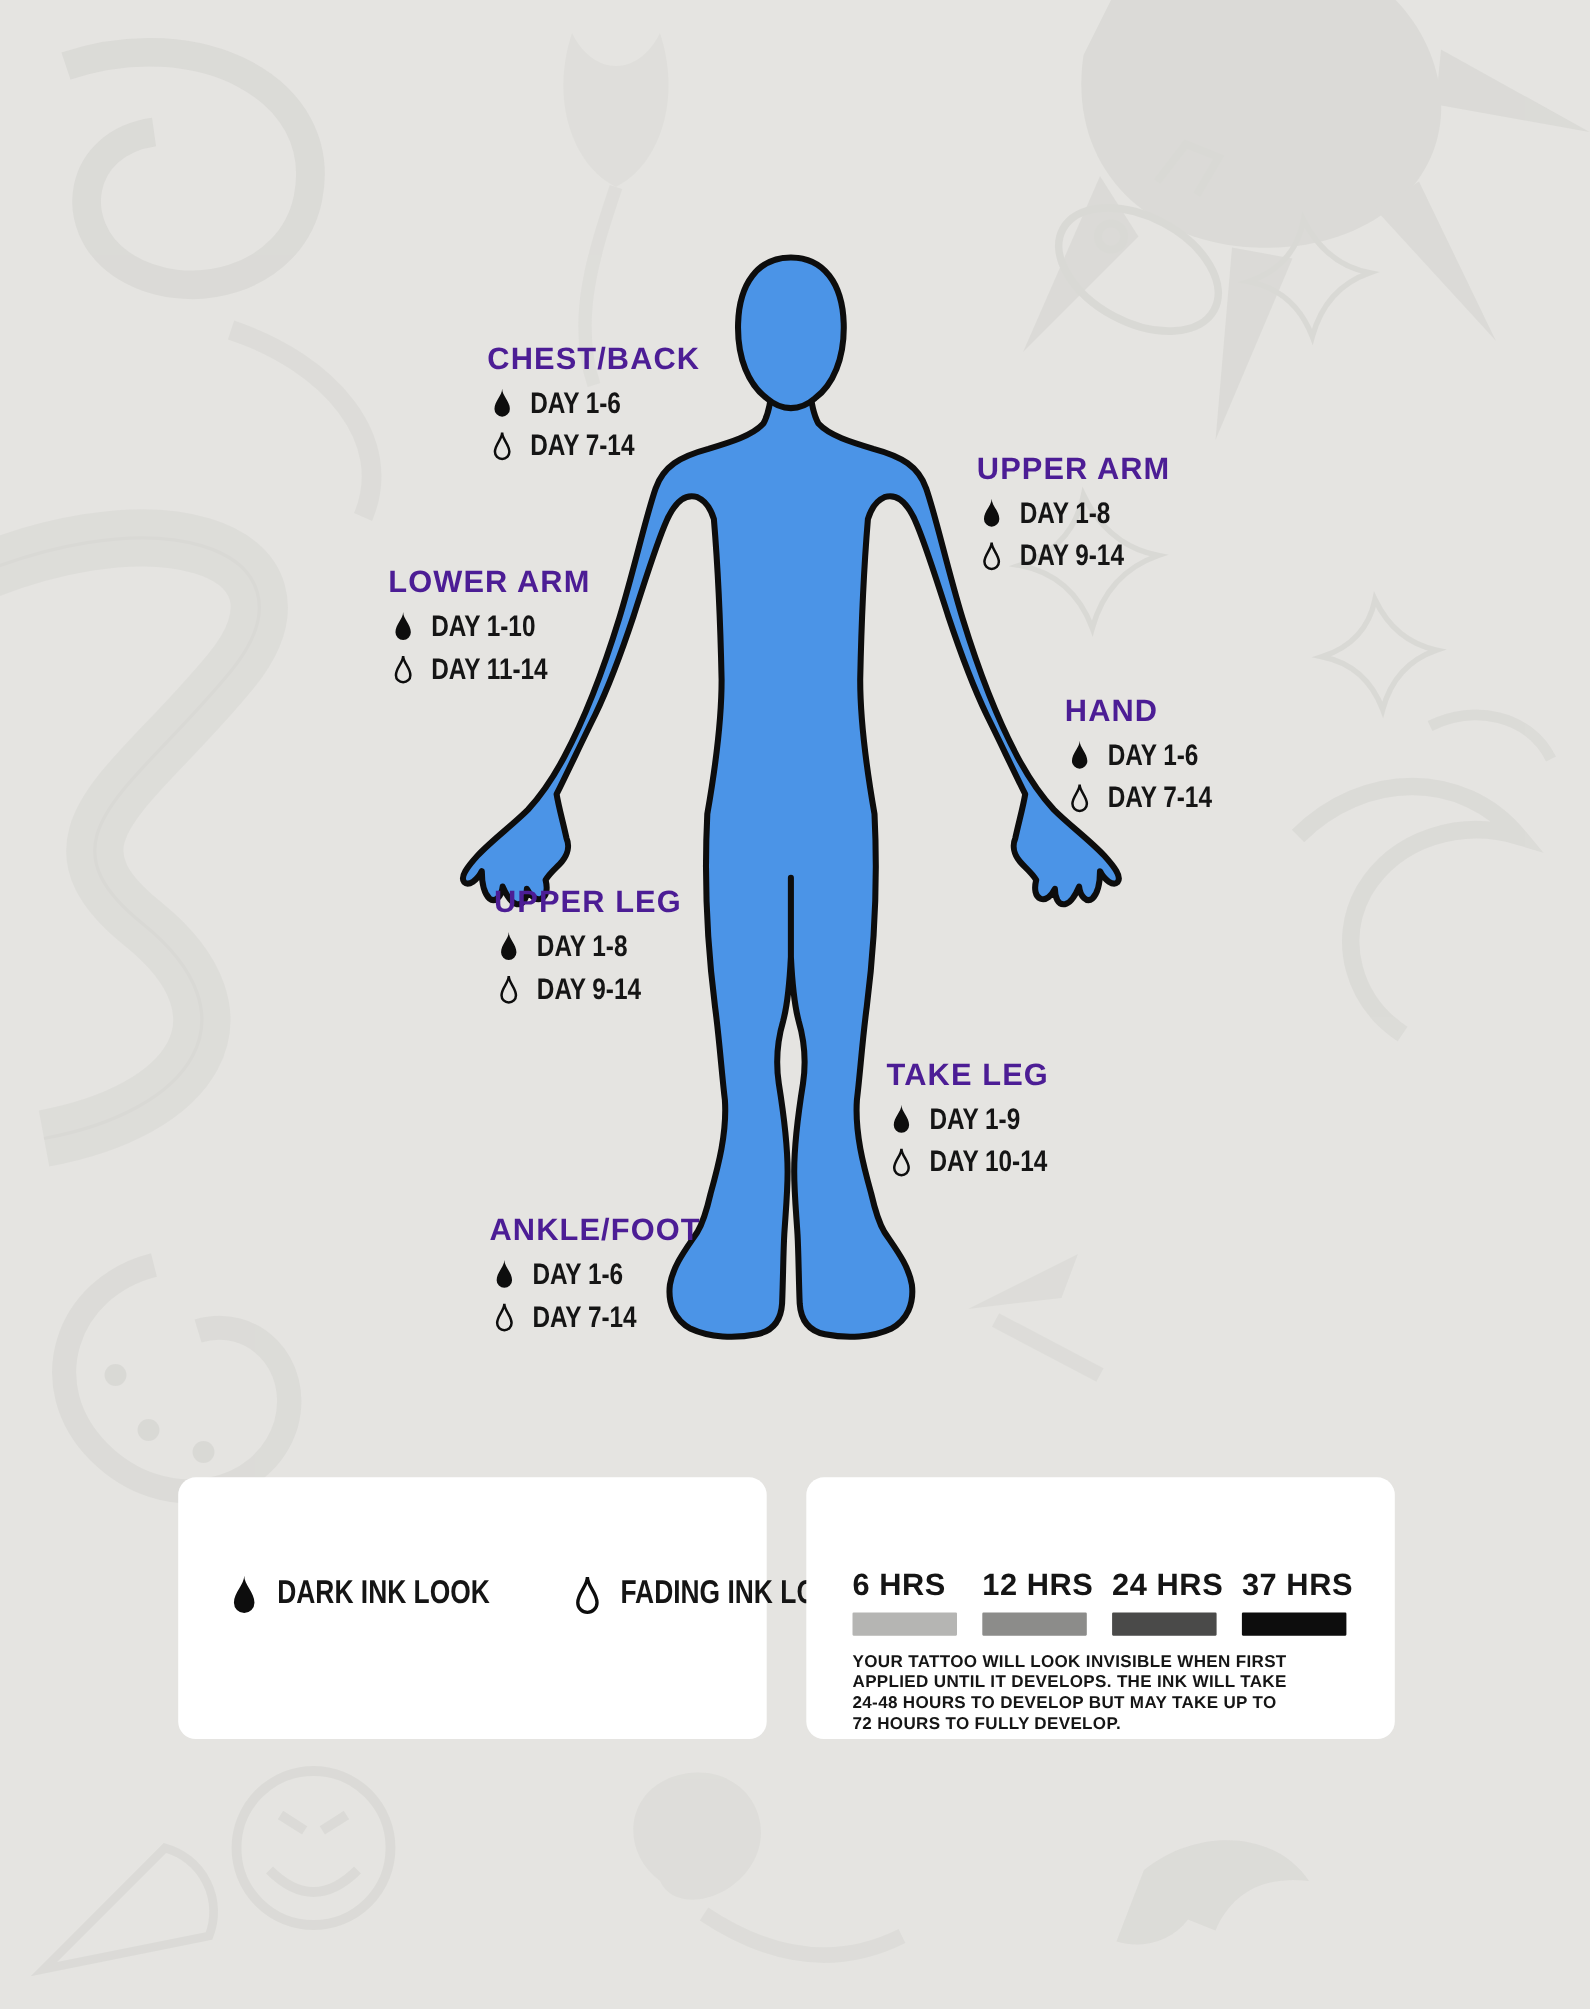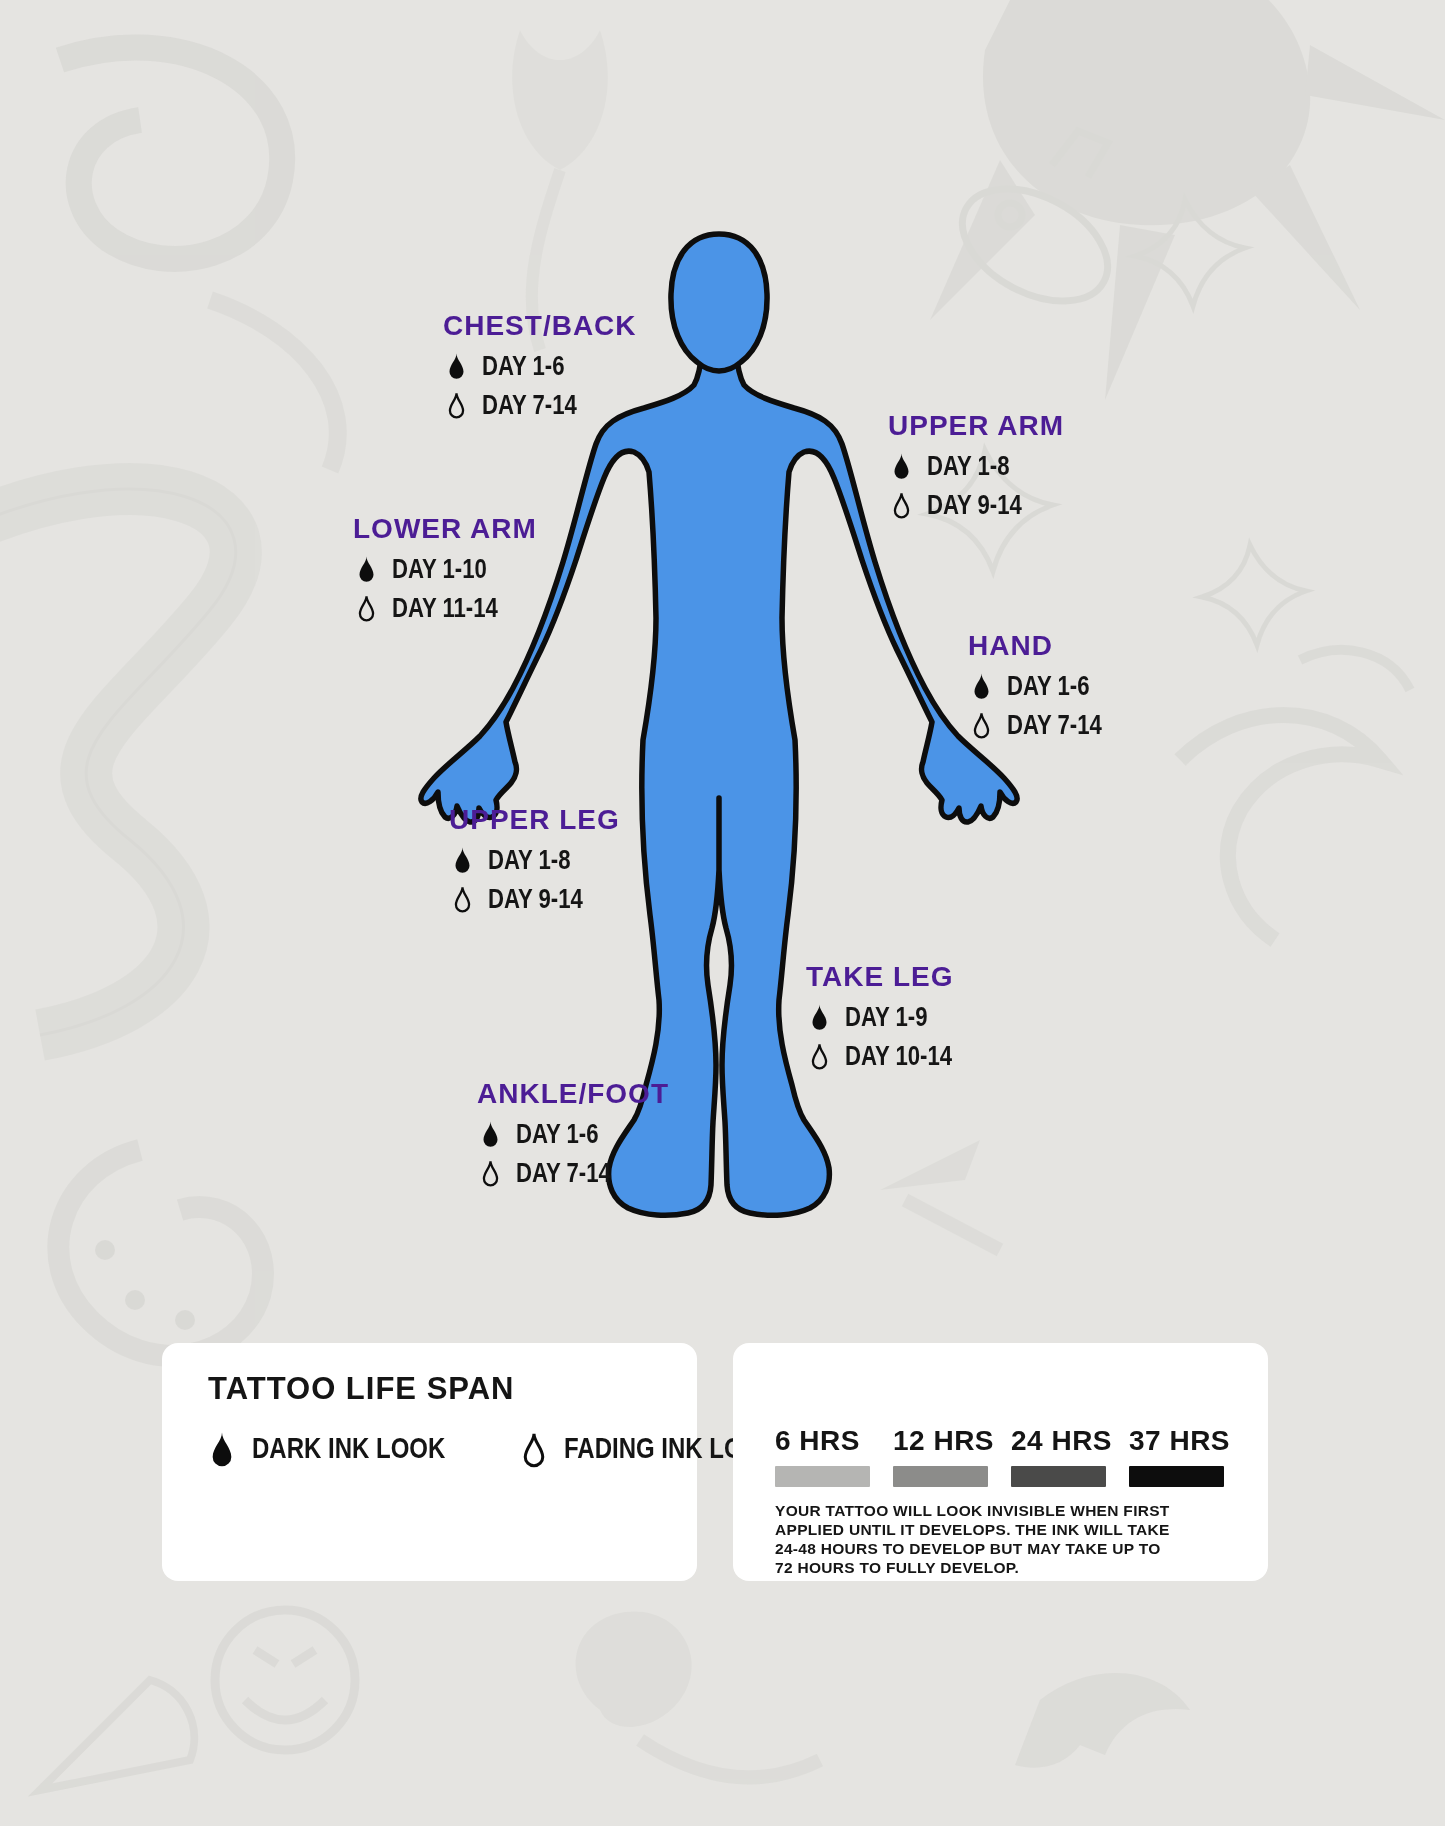--- a/index.html
+++ b/index.html
@@ -356,42 +356,41 @@
     <div class="row">
       <span class="dropwrap">
           <svg class="drop" width="21" height="29" viewBox="0 0 24 32">
             <path class="outline" d="M12 2 C12 9 4.5 14.5 4.5 22 A7.5 7.5 0 0 0 19.5 22 C19.5 14.5 12 9 12 2 Z"></path>
           </svg>
         </span>
       <span class="day">DAY 10-14</span>
     </div>
   </div>
 
-  <div class="region" style="left:445px;top:1078px;margin-left:32px;">
+  <div class="region" style="left:445px;top:1102px;">
     <h3>ANKLE/FOOT</h3>
     <div class="row">
       <span class="dropwrap">
           <svg class="drop" width="21" height="29" viewBox="0 0 24 32">
             <path class="filled" d="M12 1 C12 8 4 14 4 22 A8 8 0 0 0 20 22 C20 14 12 8 12 1 Z"></path>
           </svg>
         </span>
       <span class="day">DAY 1-6</span>
     </div>
     <div class="row">
       <span class="dropwrap">
           <svg class="drop" width="21" height="29" viewBox="0 0 24 32">
             <path class="outline" d="M12 2 C12 9 4.5 14.5 4.5 22 A7.5 7.5 0 0 0 19.5 22 C19.5 14.5 12 9 12 2 Z"></path>
           </svg>
         </span>
       <span class="day">DAY 7-14</span>
     </div>
   </div>
 
   <div class="card" id="card-lifespan">
-    <h2>TATTOO LIFE SPAN</h2>
     <div class="legend-row">
       <span class="dropwrap">
           <svg class="drop" width="28" height="38" viewBox="0 0 24 32">
             <path class="filled" d="M12 1 C12 8 4 14 4 22 A8 8 0 0 0 20 22 C20 14 12 8 12 1 Z"></path>
           </svg>
         </span>
       <span class="legend-label">DARK INK LOOK</span>
       <span class="dropwrap">
           <svg class="drop" width="28" height="38" viewBox="0 0 24 32">
             <path class="outline" d="M12 2 C12 9 4.5 14.5 4.5 22 A7.5 7.5 0 0 0 19.5 22 C19.5 14.5 12 9 12 2 Z"></path>

